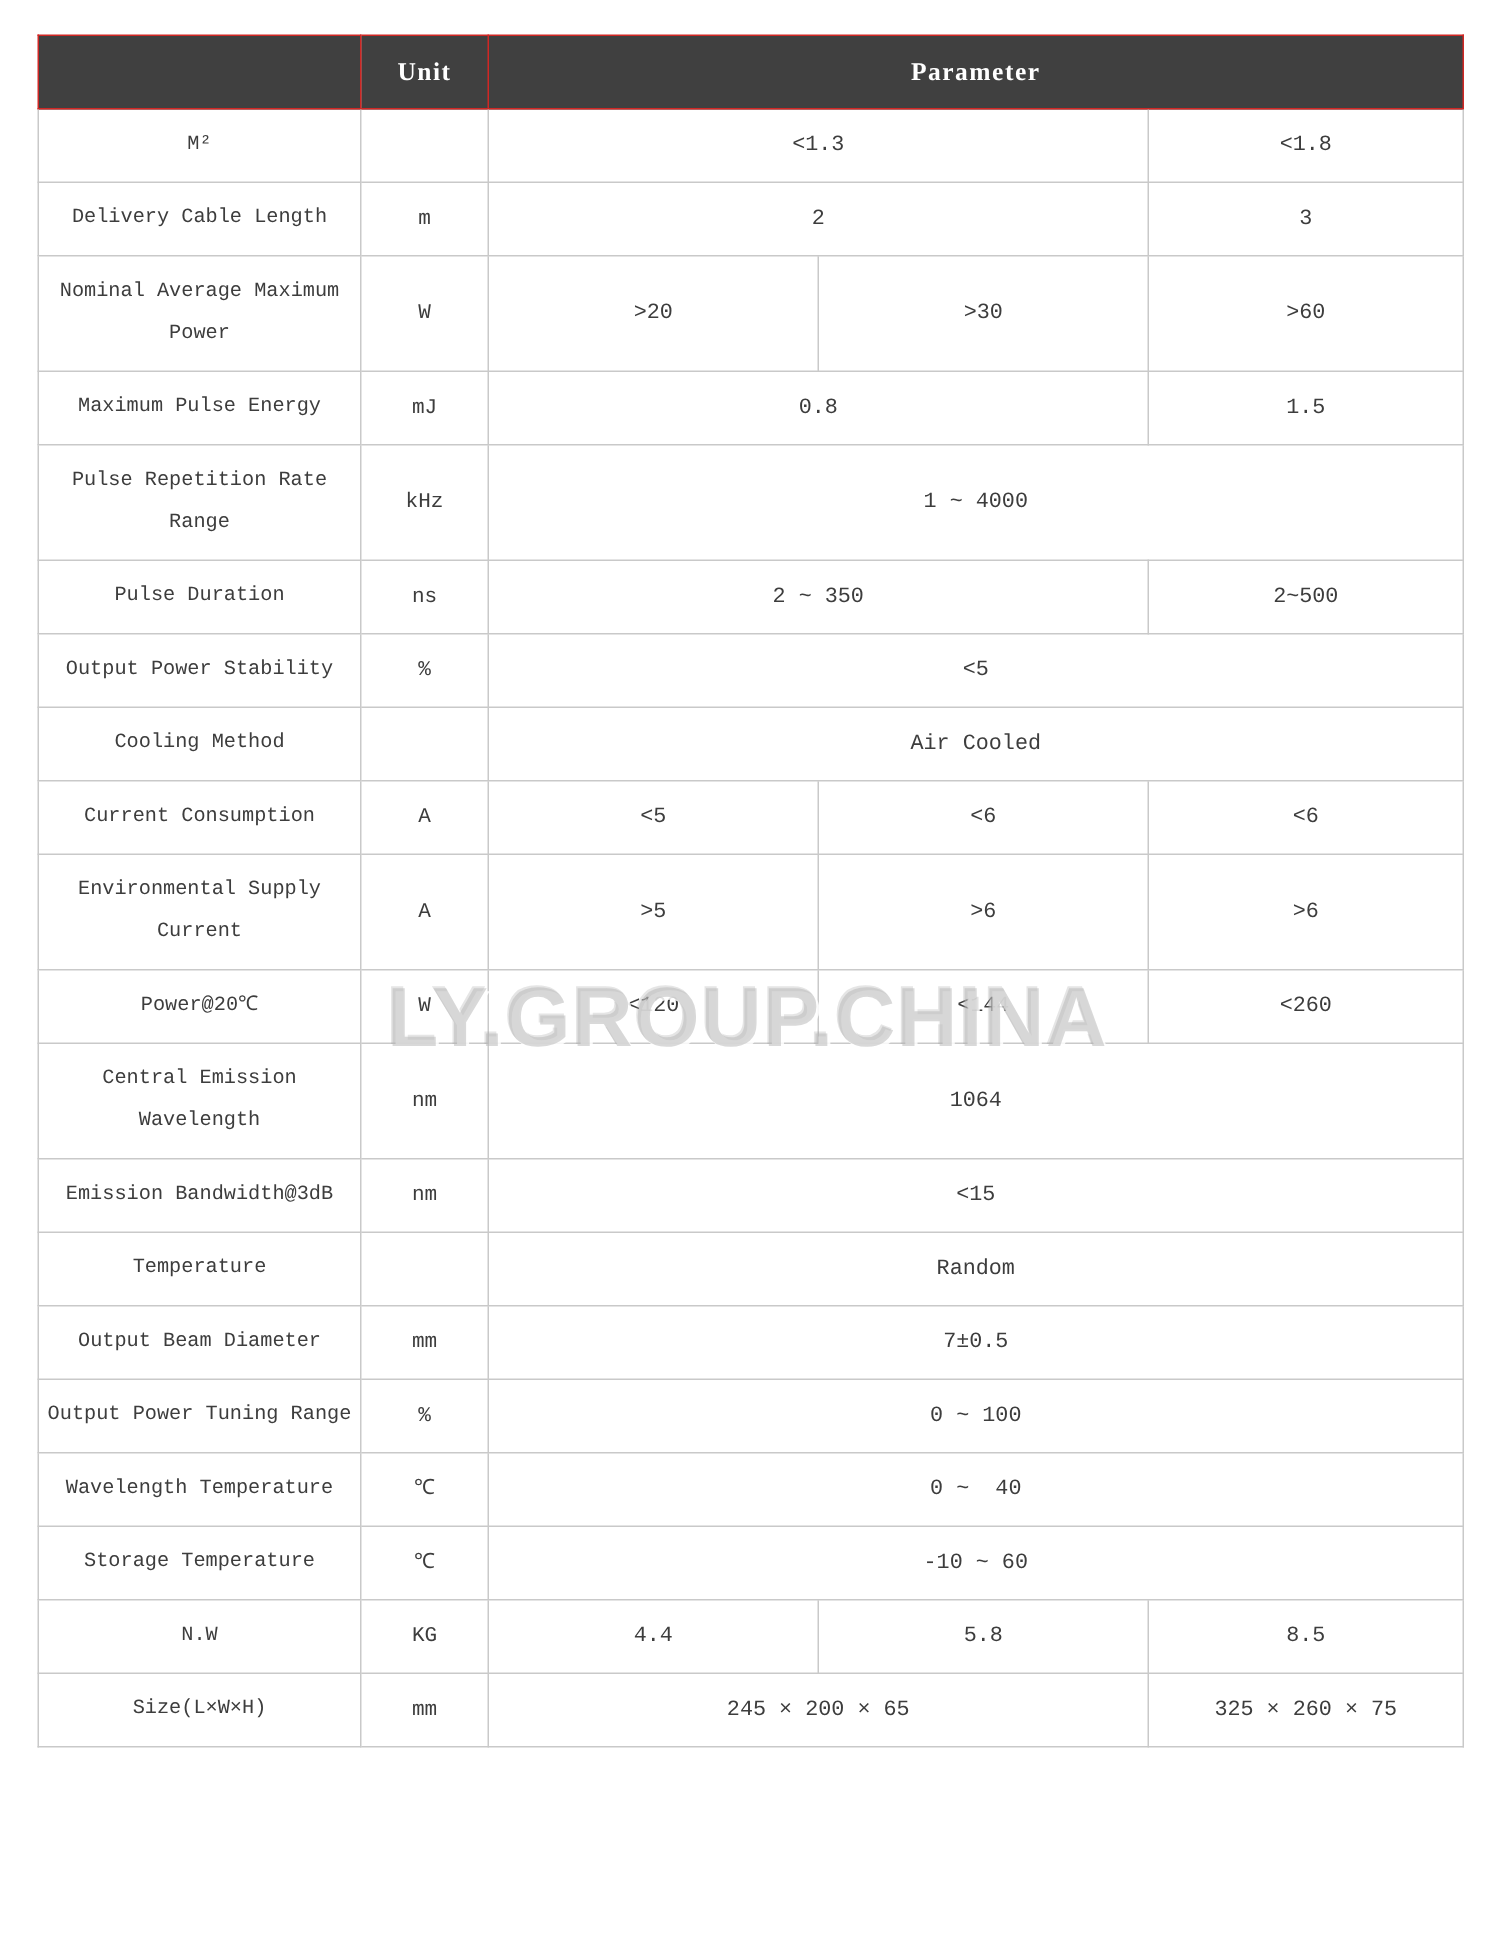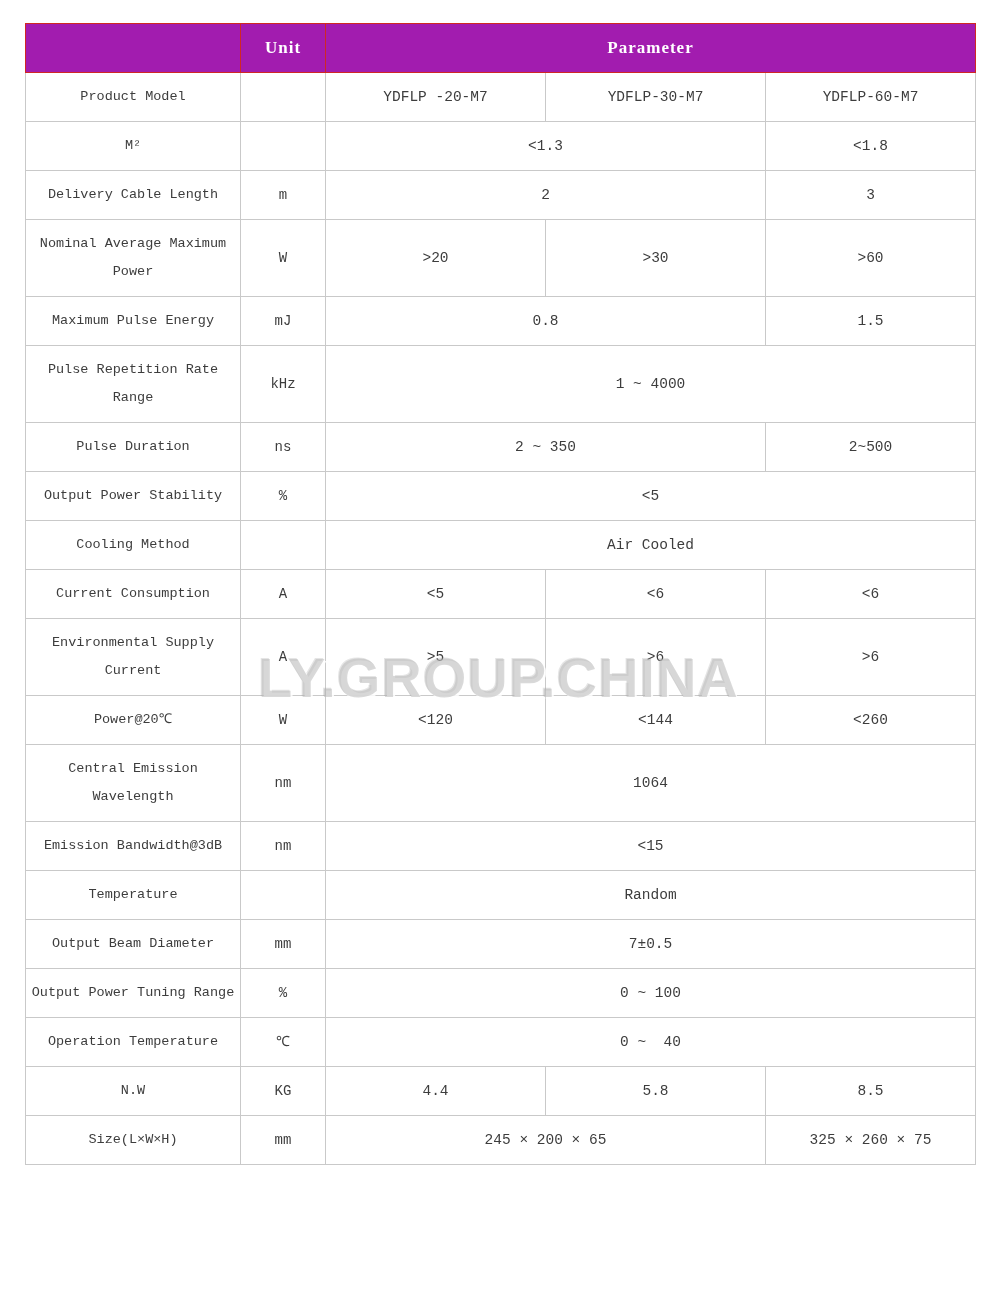--- a/index.html
+++ b/index.html
@@ -20,21 +20,21 @@
     width: 950px;
     margin: 23px 0 0 25px;
   }
   col.c-label { width: 215px; }
   col.c-unit  { width: 85px;  }
   col.c-v1    { width: 220px; }
   col.c-v2    { width: 220px; }
   col.c-v3    { width: 210px; }
 
   thead th {
-    background: #a21caf;
+    background: #404040;
     border: 1px solid #d02724;
     height: 49px;
     color: #ffffff;
     font-family: "Liberation Serif", "DejaVu Serif", serif;
     font-weight: bold;
     font-size: 17px;
     letter-spacing: 1px;
     text-align: center;
     vertical-align: middle;
     padding: 0;
@@ -85,27 +85,20 @@
     </colgroup>
     <thead>
       <tr>
         <th></th>
         <th>Unit</th>
         <th colspan="3">Parameter</th>
       </tr>
     </thead>
     <tbody id="spec-body">
         <tr>
-          <td class="lbl">Product Model</td>
-          <td class="unit"></td>
-          <td class="val" colspan="1">YDFLP -20-M7</td>
-          <td class="val" colspan="1">YDFLP-30-M7</td>
-          <td class="val" colspan="1">YDFLP-60-M7</td>
-        </tr>
-        <tr>
           <td class="lbl">M²</td>
           <td class="unit"></td>
           <td class="val" colspan="2">&lt;1.3</td>
           <td class="val" colspan="1">&lt;1.8</td>
         </tr>
         <tr>
           <td class="lbl">Delivery Cable Length</td>
           <td class="unit">m</td>
           <td class="val" colspan="2">2</td>
           <td class="val" colspan="1">3</td>
@@ -184,23 +177,28 @@
           <td class="lbl">Output Beam Diameter</td>
           <td class="unit">mm</td>
           <td class="val" colspan="3">7±0.5</td>
         </tr>
         <tr>
           <td class="lbl">Output Power Tuning Range</td>
           <td class="unit">%</td>
           <td class="val" colspan="3">0 ~ 100</td>
         </tr>
         <tr>
-          <td class="lbl">Operation Temperature</td>
+          <td class="lbl">Wavelength Temperature</td>
           <td class="unit">℃</td>
           <td class="val" colspan="3">0 ~  40</td>
+        </tr>
+        <tr>
+          <td class="lbl">Storage Temperature</td>
+          <td class="unit">℃</td>
+          <td class="val" colspan="3">-10 ~ 60</td>
         </tr>
         <tr>
           <td class="lbl">N.W</td>
           <td class="unit">KG</td>
           <td class="val" colspan="1">4.4</td>
           <td class="val" colspan="1">5.8</td>
           <td class="val" colspan="1">8.5</td>
         </tr>
         <tr>
           <td class="lbl">Size(L×W×H)</td>

